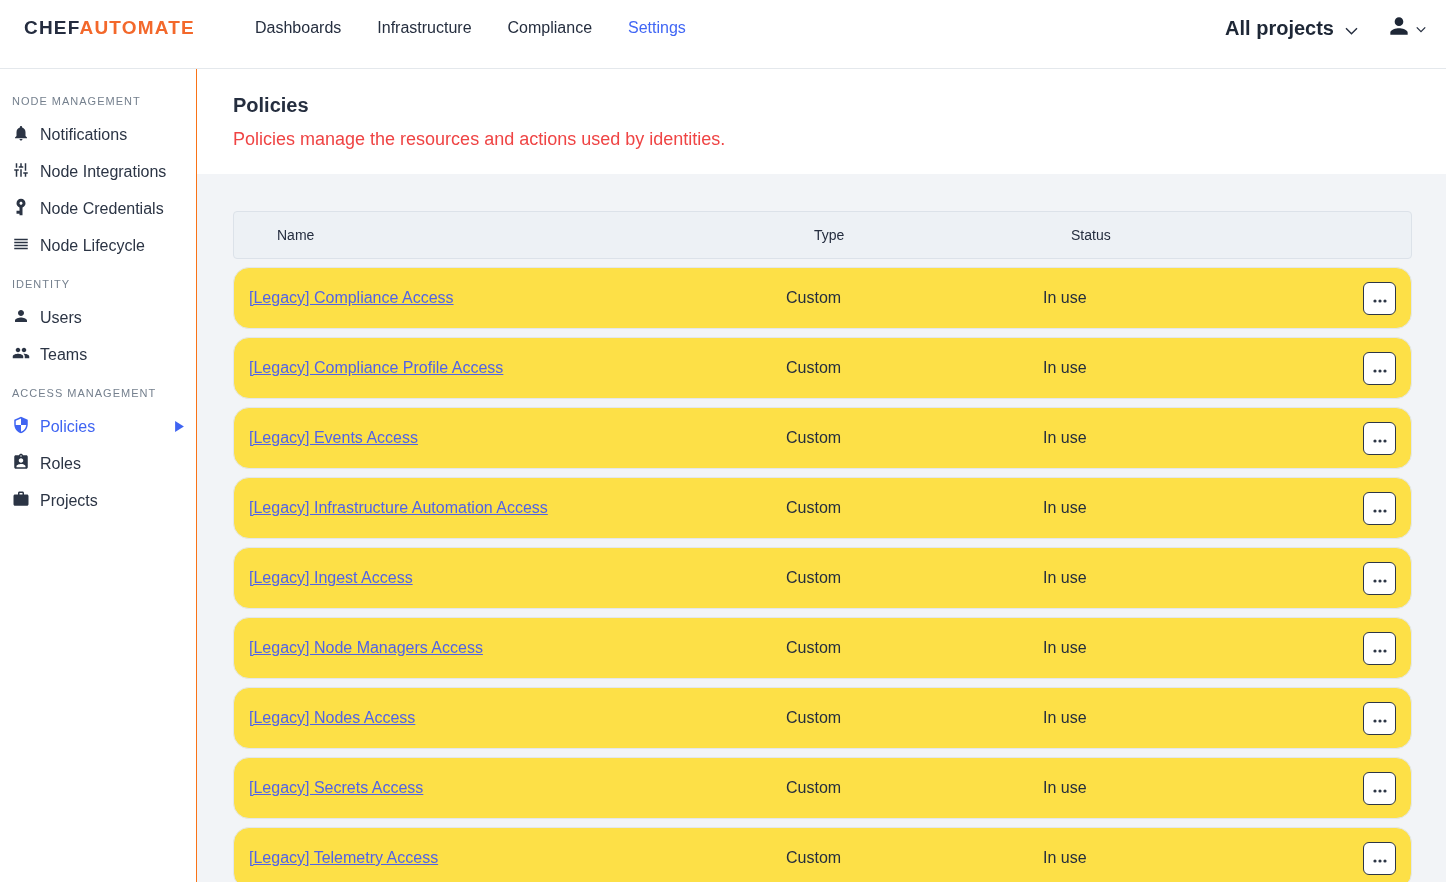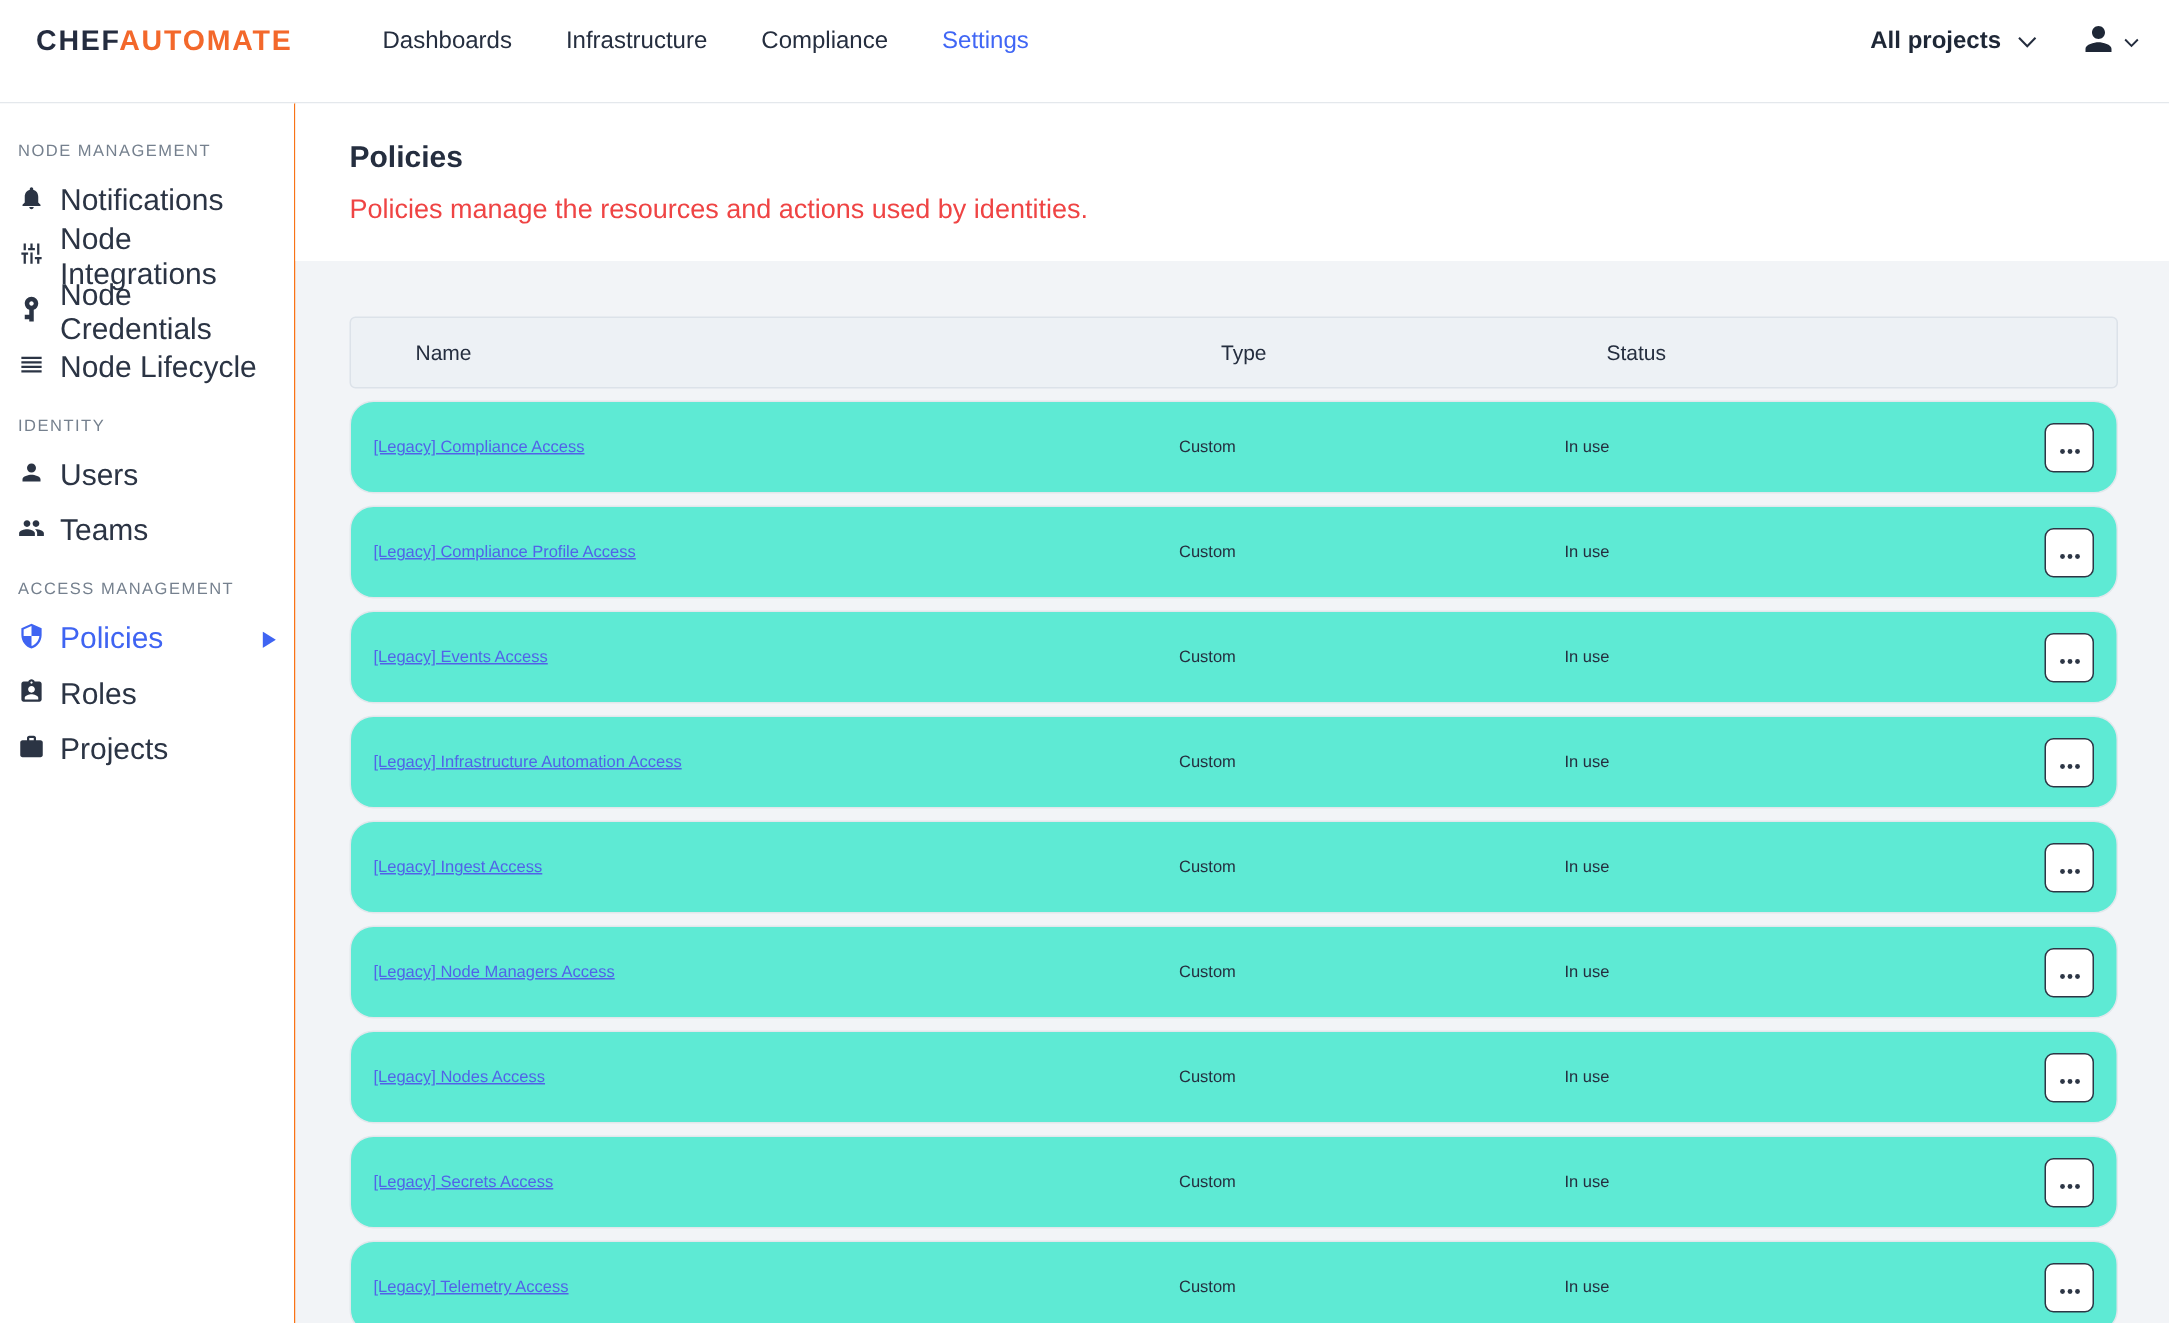--- a/index.html
+++ b/index.html
@@ -19,21 +19,21 @@
     border-bottom: 1px solid #e4e8ec;
     background: #fff;
   }
   .logo { font-size: 19px; font-weight: 800; letter-spacing: 1.2px; white-space: nowrap; cursor: pointer; }
   .logo .chef { color: #242c3f; }
   .logo .automate { color: #f3682b; }
   .nav-links { display: flex; gap: 36px; margin-left: 60px; font-size: 16px; }
   .nav-link { color: #252e3f; cursor: pointer; }
   .nav-link.active { color: #4066f5; }
   .top-right { margin-left: auto; display: flex; align-items: center; gap: 28px; }
-  .projects-dropdown { display: flex; align-items: flex-start; gap: 11px; font-size: 16px; font-weight: 700; color: #1e2736; cursor: pointer; }
+  .projects-dropdown { display: flex; align-items: flex-start; gap: 11px; font-size: 20px; font-weight: 700; color: #1e2736; cursor: pointer; }
   .user-menu { display: flex; align-items: center; gap: 4px; cursor: pointer; }
 
   
   .shell { display: flex; height: 813px; }
 
   
   .sidebar {
     width: 197px; min-width: 197px;
     border-right: 1px solid #f97316;
     padding-top: 12px;
@@ -44,21 +44,21 @@
     letter-spacing: 1px;
     color: #75808e;
     padding: 14px 12px 9px;
     font-weight: 400;
   }
   .side-item {
     display: flex; align-items: center;
     gap: 10px;
     height: 37px;
     padding: 0 12px;
-    font-size: 20px;
+    font-size: 16px;
     color: #2b3444;
     cursor: pointer;
   }
   .side-item svg { flex-shrink: 0; }
   .side-item.active { color: #3f64f2; }
   .expand-arrow { margin-left: auto; display: flex; align-items: center; }
 
   
   .main { flex: 1; background: #f2f4f7; display: flex; flex-direction: column; }
   .page-header { background: #fff; padding: 25px 36px 24px; }
@@ -75,25 +75,25 @@
     border-radius: 4px;
     font-size: 14px; font-weight: 400; color: #252e3f; padding-left: 28px;
   }
   .tcell-name { width: 552px; padding-left: 15px; }
   .tcell-type { width: 257px; }
   .tcell-status { flex: 1; }
 
   .trow {
     display: flex; align-items: center;
     height: 62px;
-    background: #5eead4;
+    background: #fde047;
     border: 1px solid #e2e7ec;
     border-radius: 16px;
     margin-top: 8px;
-    font-size: 11px; color: #252e3f;
+    font-size: 16px; color: #252e3f;
   }
   .policy-link { color: #5163e8; text-decoration: underline; cursor: pointer; }
   .menu-btn {
     width: 33px; height: 33px;
     border: 1.5px solid #2d3645;
     border-radius: 6px;
     background: #fff;
     display: flex; align-items: center; justify-content: center;
     cursor: pointer;
     margin-right: 15px;

